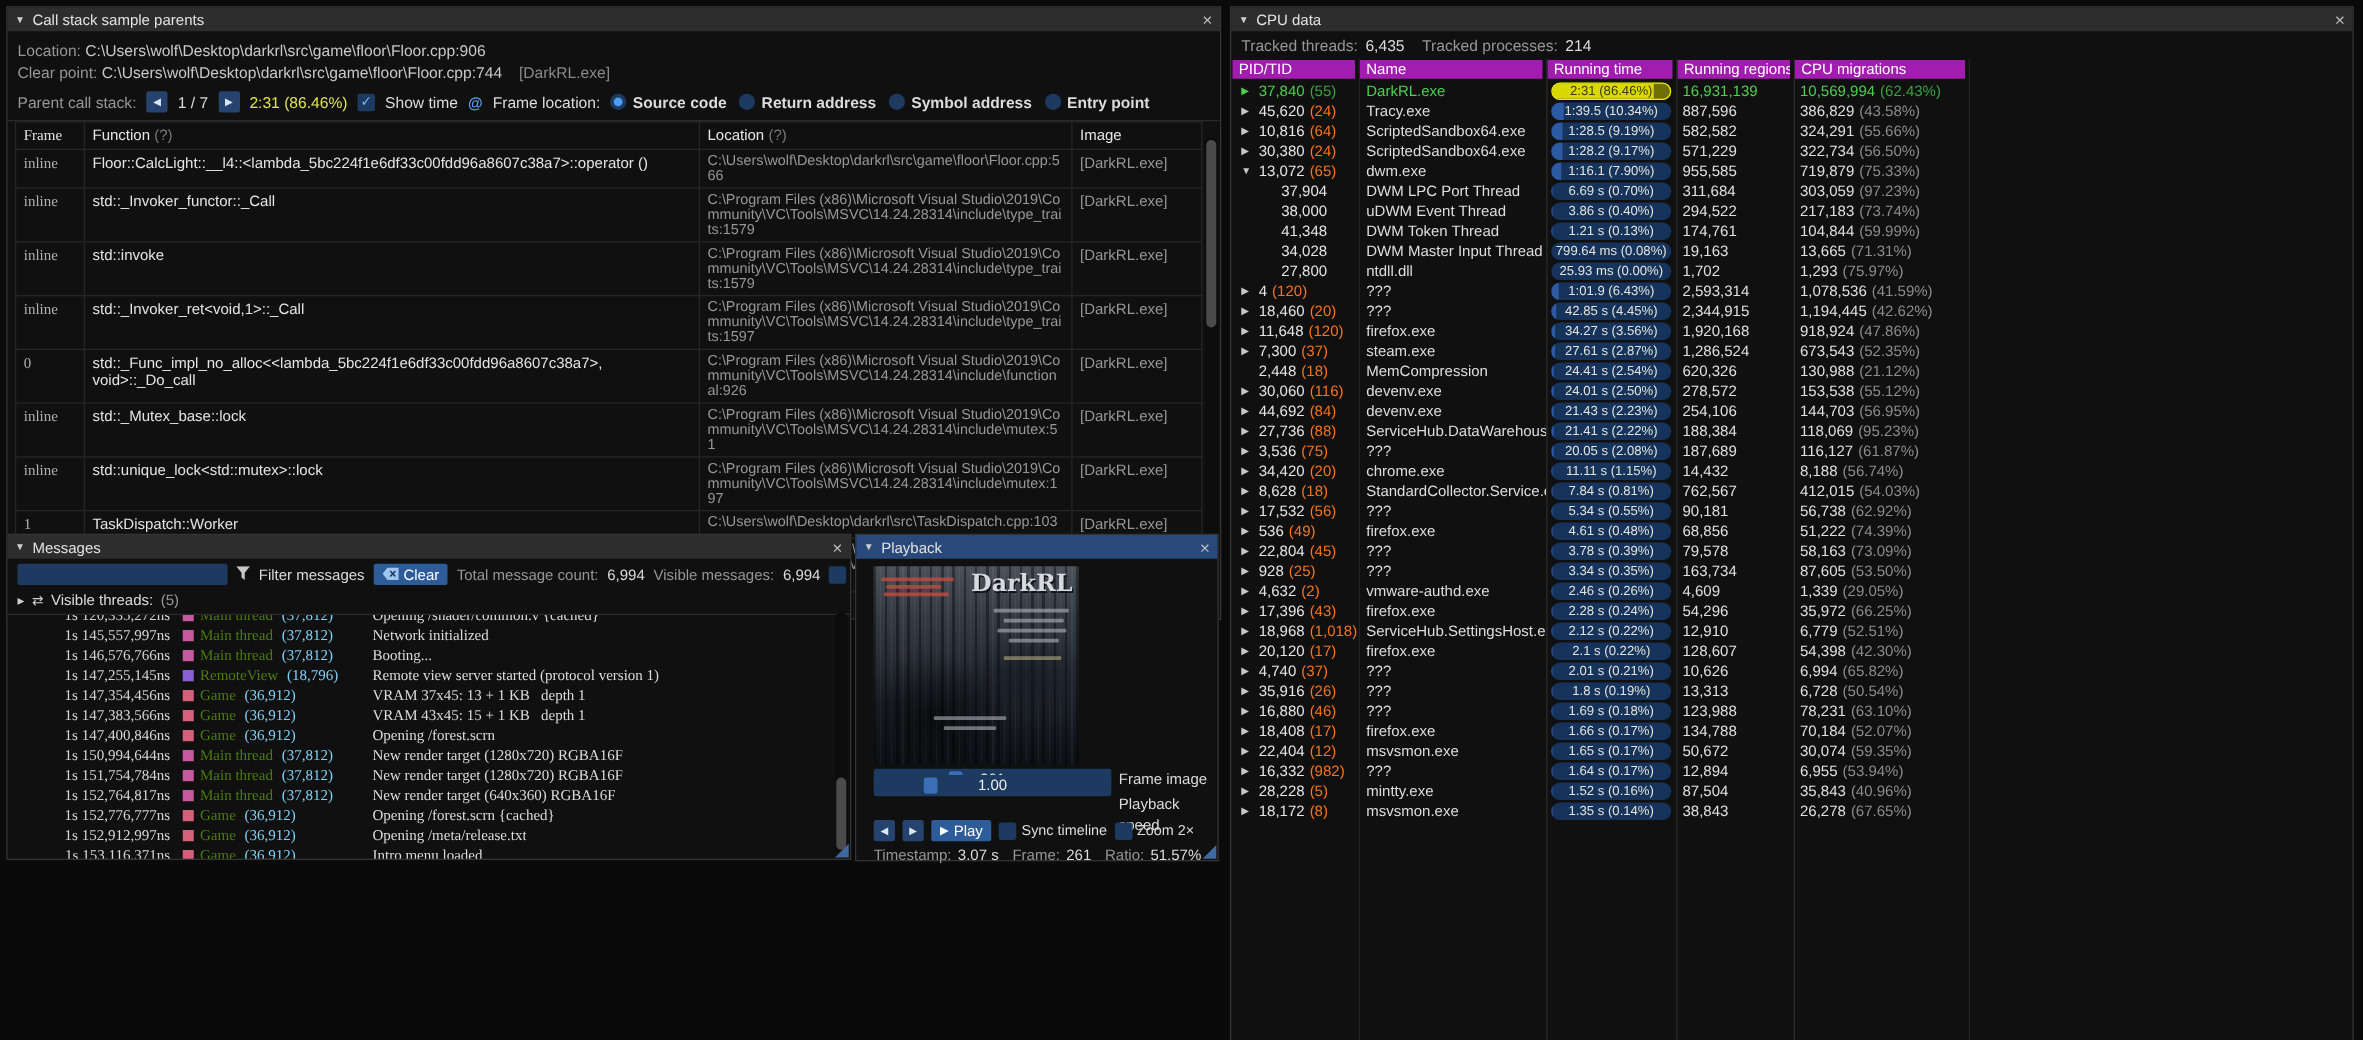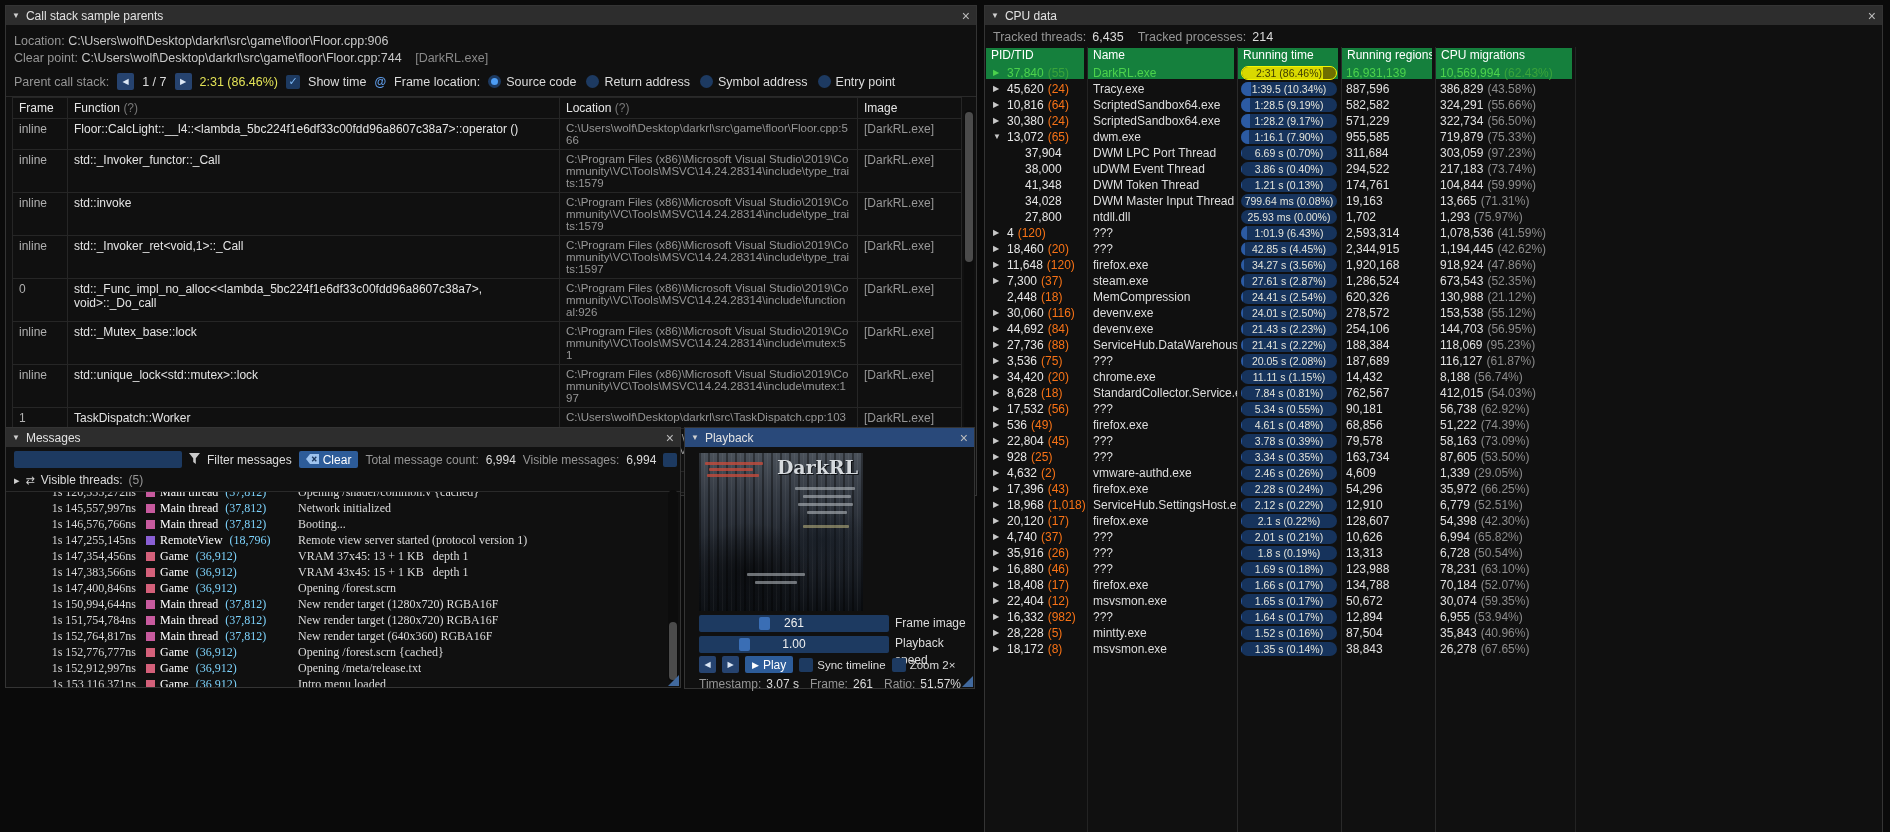--- a/index.html
+++ b/index.html
@@ -38,21 +38,21 @@
   .sym-line .sym{color:#ffffff;font-size:16px;margin-left:6px;}
   .info-line{margin-top:3px;color:#b4b4b4;}
   .info-line .img{color:#8a8a8a;margin-left:10px;}
   .cs-nav{display:flex;align-items:center;gap:8px;padding:6px 8px 6px;font-size:12.5px;
           border-bottom:1px solid #2a2a2a;}
   .at-icon{color:#5f9ce8;font-size:12px;font-weight:bold;}
   .cs-table{margin:0 14px 0 6px;font-size:12px;}
   .cs-row{display:grid;grid-template-columns:56px 492px 298px 1fr;}
   .cs-cell{padding:3px 6px;border-bottom:1px solid #262626;border-right:1px solid #262626;
            overflow:hidden;word-break:break-word;}
-  .cs-row .cs-cell:first-child{border-left:1px solid #262626;}
+  .cs-row .cs-cell:first-child{border-left:1px solid #262626;font-family:Liberation Serif, serif;}
   .cs-head .cs-cell{color:#e6e6e6;border-top:1px solid #262626;}
   .hint{color:#787878;}
   .cs-frame{color:#b0b0b0;}
   .cs-func{color:#e4e4e4;}
   .cs-loc{color:#979797;font-size:11.5px;word-break:break-all;}
   .cs-img{color:#979797;}
   #cs-scroll{top:104px;right:2px;height:378px;}
   #cs-scroll .thumb{top:2px;height:150px;}
 
   
@@ -63,21 +63,21 @@
        padding:1px 7px;height:17px;font-size:12px;color:#fff;flex:none;}
   .msg-threads-row{display:flex;align-items:center;gap:6px;padding:2px 8px 4px;font-size:12px;
                    border-bottom:1px solid #2a2a2a;}
   .icon-glyph{color:#cfcfcf;font-size:11px;}
   .msg-list{position:relative;overflow:hidden;height:196px;font-size:12px;font-family:Liberation Serif, serif;}
   .msg-list .msg-row:first-child{margin-top:-8px;}
   .msg-row{display:flex;height:16px;line-height:16px;align-items:center;}
   .msg-time{width:140px;text-align:right;color:#d6d6d6;padding-right:10px;flex:none;overflow:hidden;}
   .msg-thread{width:152px;display:flex;align-items:center;gap:5px;flex:none;overflow:hidden;}
   .sq{width:9px;height:9px;flex:none;}
-  .msg-tname{color:#ffffff;}
+  .msg-tname{color:#4d7c0f;}
   .msg-tid{color:#7dd3fc;margin-left:2px;}
   .msg-text{color:#dcdcdc;white-space:pre;overflow:hidden;}
   #msg-scroll{top:62px;right:2px;height:192px;}
   #msg-scroll .thumb{bottom:2px;height:58px;}
 
   
   #win-playback{left:684px;top:427px;width:291px;height:262px;z-index:3;}
   .pb-image{position:absolute;left:14px;top:25px;width:164px;height:158px;overflow:hidden;
     background:
       radial-gradient(90px 70px at 30% 75%, rgba(0,0,0,.55), transparent 70%),
@@ -95,21 +95,21 @@
   .slider .sval{position:absolute;left:0;right:0;text-align:center;font-size:12px;color:#efefef;line-height:17px;}
   .slider-label{position:absolute;left:210px;font-size:12px;color:#dcdcdc;line-height:17px;}
   .pb-btns{position:absolute;left:14px;top:228px;display:flex;align-items:center;gap:6px;font-size:11.5px;white-space:nowrap;}
   .pb-check{display:flex;align-items:center;gap:4px;}
   .pb-status{position:absolute;left:14px;top:249px;font-size:12px;display:flex;gap:5px;white-space:nowrap;}
 
   
   #win-cpu{left:984px;top:5px;width:899px;height:900px;z-index:1;}
   .cpu-stats{display:flex;gap:6px;padding:5px 8px 4px;font-size:12.5px;}
   .cpu-head{display:grid;grid-template-columns:102px 150px 104px 94px 140px 1fr;height:17px;font-size:12px;}
-  .cpu-head .hcell{background:#15803d;color:#ffffff;padding:0 5px;margin:0 3px 1px 1px;height:31px;line-height:15px;overflow:hidden;white-space:nowrap;}
+  .cpu-head .hcell{background:#a21caf;color:#ffffff;padding:0 5px;margin:0 3px 1px 1px;height:15px;line-height:15px;overflow:hidden;white-space:nowrap;}
   .cpu-row{display:grid;grid-template-columns:102px 150px 104px 94px 140px 1fr;height:16px;line-height:16px;font-size:12px;}
   .c{overflow:hidden;white-space:nowrap;}
   .c1{display:flex;align-items:center;gap:4px;padding-left:8px;}
   .c1.child{padding-left:40px;}
   .tree-arrow{font-size:8px;color:#c8c8c8;width:10px;flex:none;}
   .pid{color:#e6e6e6;}
   .cnt{color:#f97316;}
   .c2{padding-left:6px;color:#dedede;}
   .c3{padding:1px 4px;}
   .pill{position:relative;display:block;height:14px;border-radius:7px;background:#16335c;overflow:hidden;}
@@ -152,21 +152,21 @@
     <div class="cs-nav">
       <span class="lbl">Parent call stack:</span>
       <span class="navbtn">◀</span>
       <span>1 / 7</span>
       <span class="navbtn">▶</span>
       <span class="yellow">2:31 (86.46%)</span>
       <span class="checkbox">✓</span>
       <span>Show time</span>
       <span class="at-icon">@</span>
       <span>Frame location:</span>
-      <span style="display:flex;gap:10px;">
+      <span style="display:flex;gap:10px;font-weight:bold;">
           <span class="radio-item">
             <span class="radio">
               <span class="dot"></span>
             </span>
             <span>Source code</span>
           </span>
           <span class="radio-item">
             <span class="radio"></span>
             <span>Return address</span>
           </span>
@@ -430,21 +430,21 @@
       <span class="pbar gray" style="right:16px;top:58px;width:40px;"></span>
       <span class="pbar yellowish" style="right:14px;top:72px;width:46px;"></span>
       <span class="pbar gray" style="left:48px;top:120px;width:58px;"></span>
       <span class="pbar gray" style="left:56px;top:128px;width:42px;"></span>
     </div>
     <div class="slider" style="top:187px;">
       <span class="grab" style="left:60px;"></span>
       <span class="sval">261</span>
     </div>
     <span class="slider-label" style="top:187px;">Frame image</span>
-    <div class="slider" style="top:208px;padding-left:32px;">
+    <div class="slider" style="top:192px;padding-left:32px;">
       <span class="grab" style="left:40px;"></span>
       <span class="sval">1.00</span>
     </div>
     <span class="slider-label" style="top:207px;">Playback speed</span>
     <div class="pb-btns">
       <span class="navbtn">◀</span>
       <span class="navbtn">▶</span>
       <span class="btn">
         <span style="font-size:9px;">▶</span>
         <span>Play</span>

